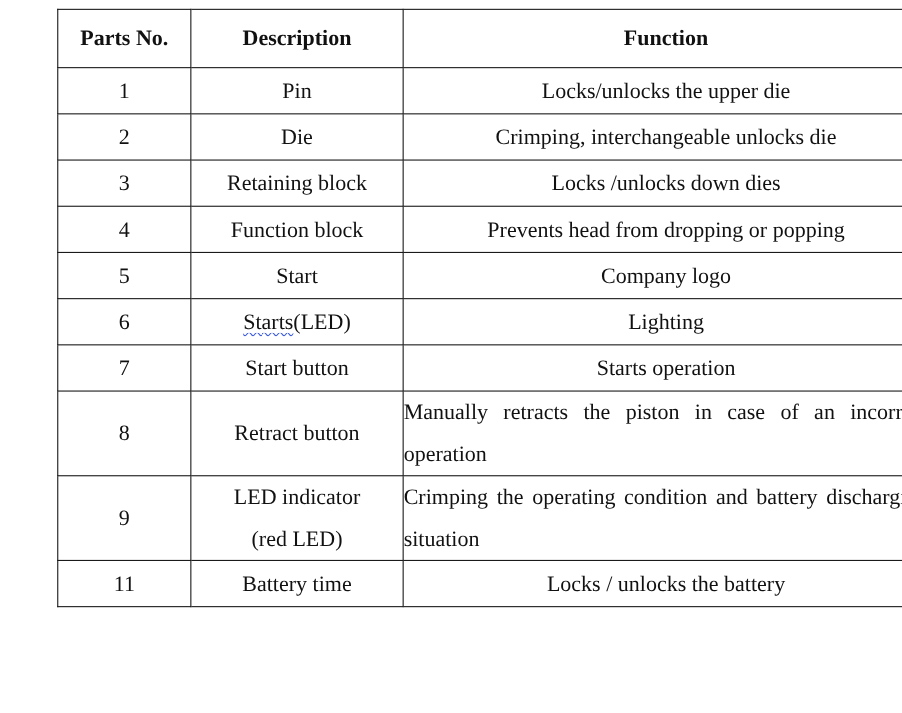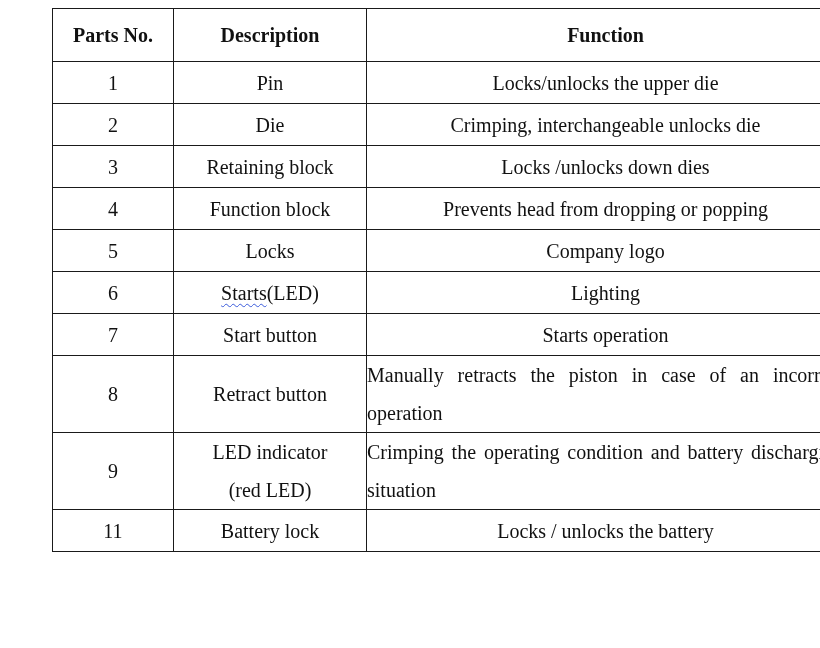--- a/index.html
+++ b/index.html
@@ -55,21 +55,21 @@
       <td class="desc">Retaining block</td>
       <td class="func">Locks /unlocks down dies</td>
     </tr>
     <tr class="r">
       <td class="num">4</td>
       <td class="desc">Function block</td>
       <td class="func">Prevents head from dropping or popping</td>
     </tr>
     <tr class="r">
       <td class="num">5</td>
-      <td class="desc">Locks</td>
+      <td class="desc">Start</td>
       <td class="func">Company logo</td>
     </tr>
     <tr class="r">
       <td class="num">6</td>
       <td class="desc"><span class="spell">Starts</span><span>(LED)</span></td>
       <td class="func">Lighting</td>
     </tr>
     <tr class="r">
       <td class="num">7</td>
       <td class="desc">Start button</td>
@@ -80,17 +80,17 @@
       <td class="desc">Retract button</td>
       <td class="func just">Manually retracts the piston in case of an incorrect operation</td>
     </tr>
     <tr class="r2">
       <td class="num">9</td>
       <td class="desc wrap">LED indicator (red LED)</td>
       <td class="func just">Crimping the operating condition and battery discharging situation</td>
     </tr>
     <tr class="r">
       <td class="num">11</td>
-      <td class="desc">Battery lock</td>
+      <td class="desc">Battery time</td>
       <td class="func">Locks / unlocks the battery</td>
     </tr>
   </tbody>
 </table>
 
 </body></html>

